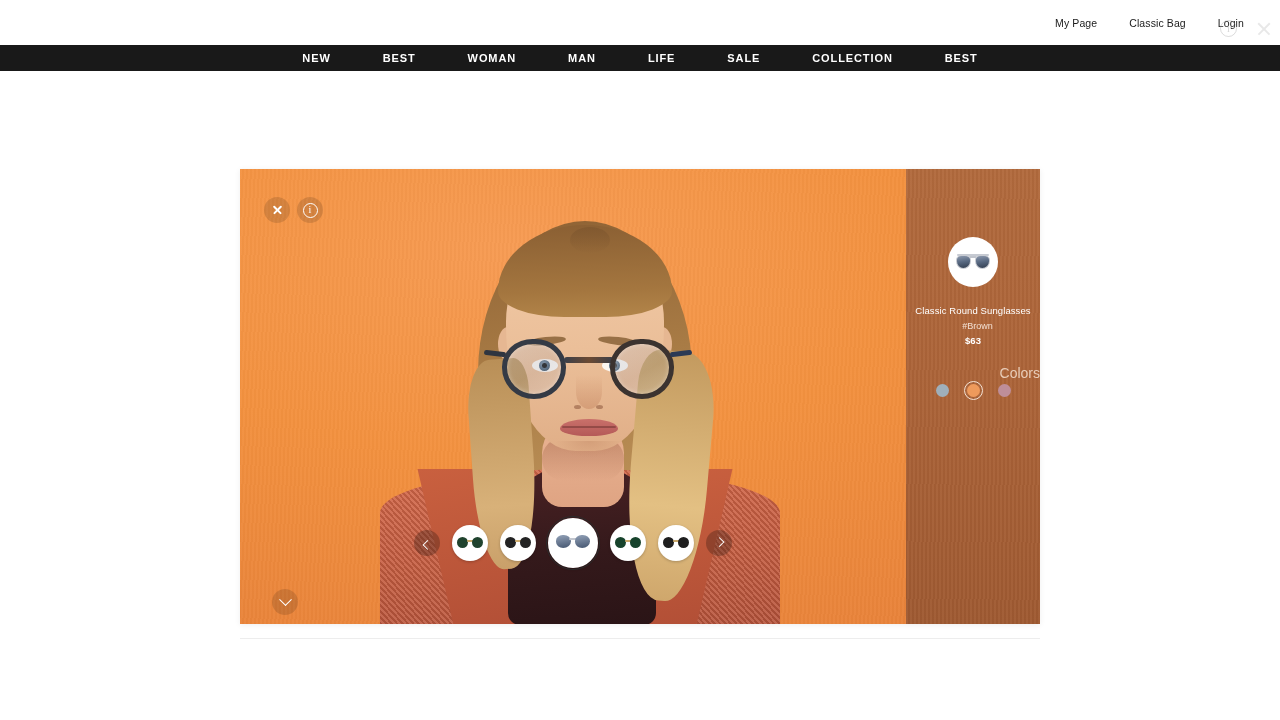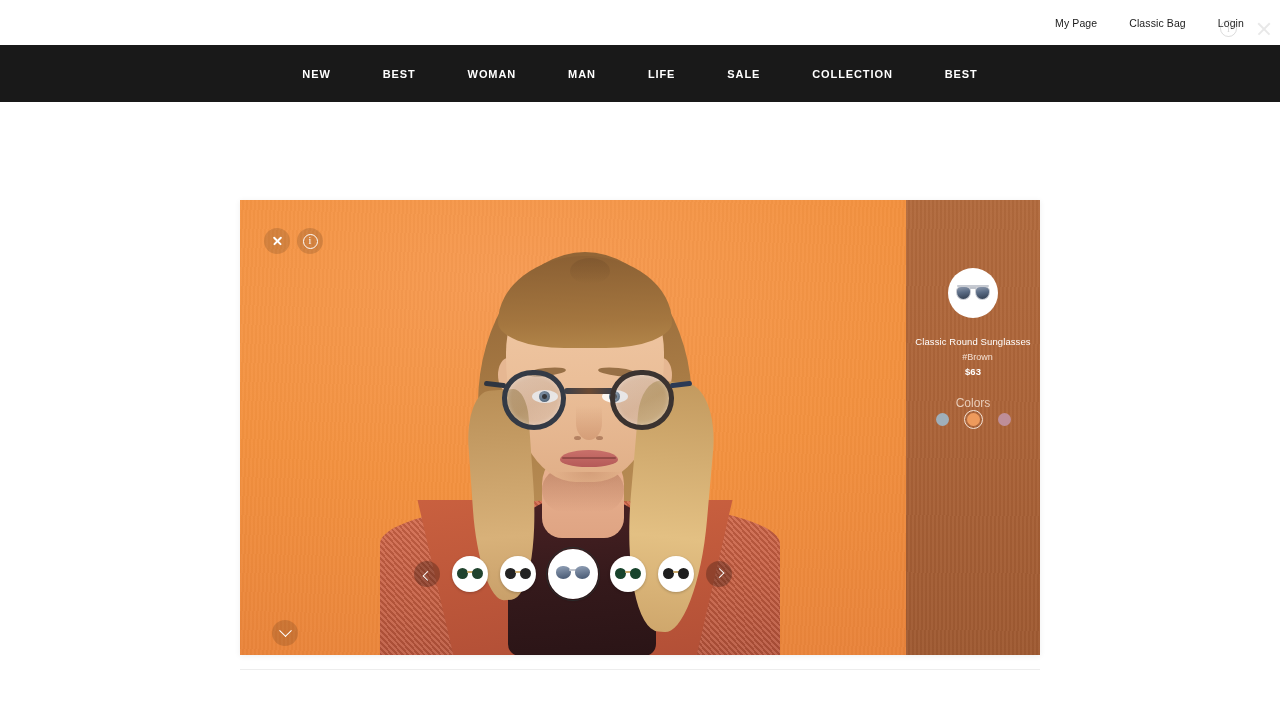--- a/index.html
+++ b/index.html
@@ -51,21 +51,21 @@
   }
   .ghost-x::before, .ghost-x::after {
     content: ""; position: absolute; left: 0; top: 7px;
     width: 16px; height: 1.6px; background: #9a9a9a;
   }
   .ghost-x::before { transform: rotate(45deg); }
   .ghost-x::after  { transform: rotate(-45deg); }
 
   
   .main-nav {
-    height: 57px;
+    height: 26px;
     background: #191919;
     display: flex;
     align-items: center;
     justify-content: center;
   }
   .nav-item {
     color: #ffffff;
     font-size: 11px;
     font-weight: bold;
     letter-spacing: .9px;
@@ -404,22 +404,22 @@
   }
 
   .product-name {
     color: #fff; font-size: 9.5px; letter-spacing: .1px;
     line-height: 1.3; padding: 0 4px;
   }
   .product-tag { color: #f3e0d3; font-size: 9px; margin-top: 4px; margin-left: 9px; }
   .product-price { color: #fff; font-size: 9.5px; font-weight: bold; margin-top: 4px; }
 
   .colors-label {
-    color: #e8cdb9; font-size: 12px;
-    margin-top: 19px; 
+    color: #e8cdb9; font-size: 14px;
+    margin-top: 19px;  text-align: right;
   }
   .swatch-row { display: flex; justify-content: center; gap: 12px; }
   .swatch {
     width: 13px; height: 13px; border-radius: 50%;
     cursor: pointer; border: none; padding: 0;
   }
   .swatch-wrap {
     width: 19px; height: 19px; border-radius: 50%;
     display: flex; align-items: center; justify-content: center;
     border: 1.3px solid transparent;

